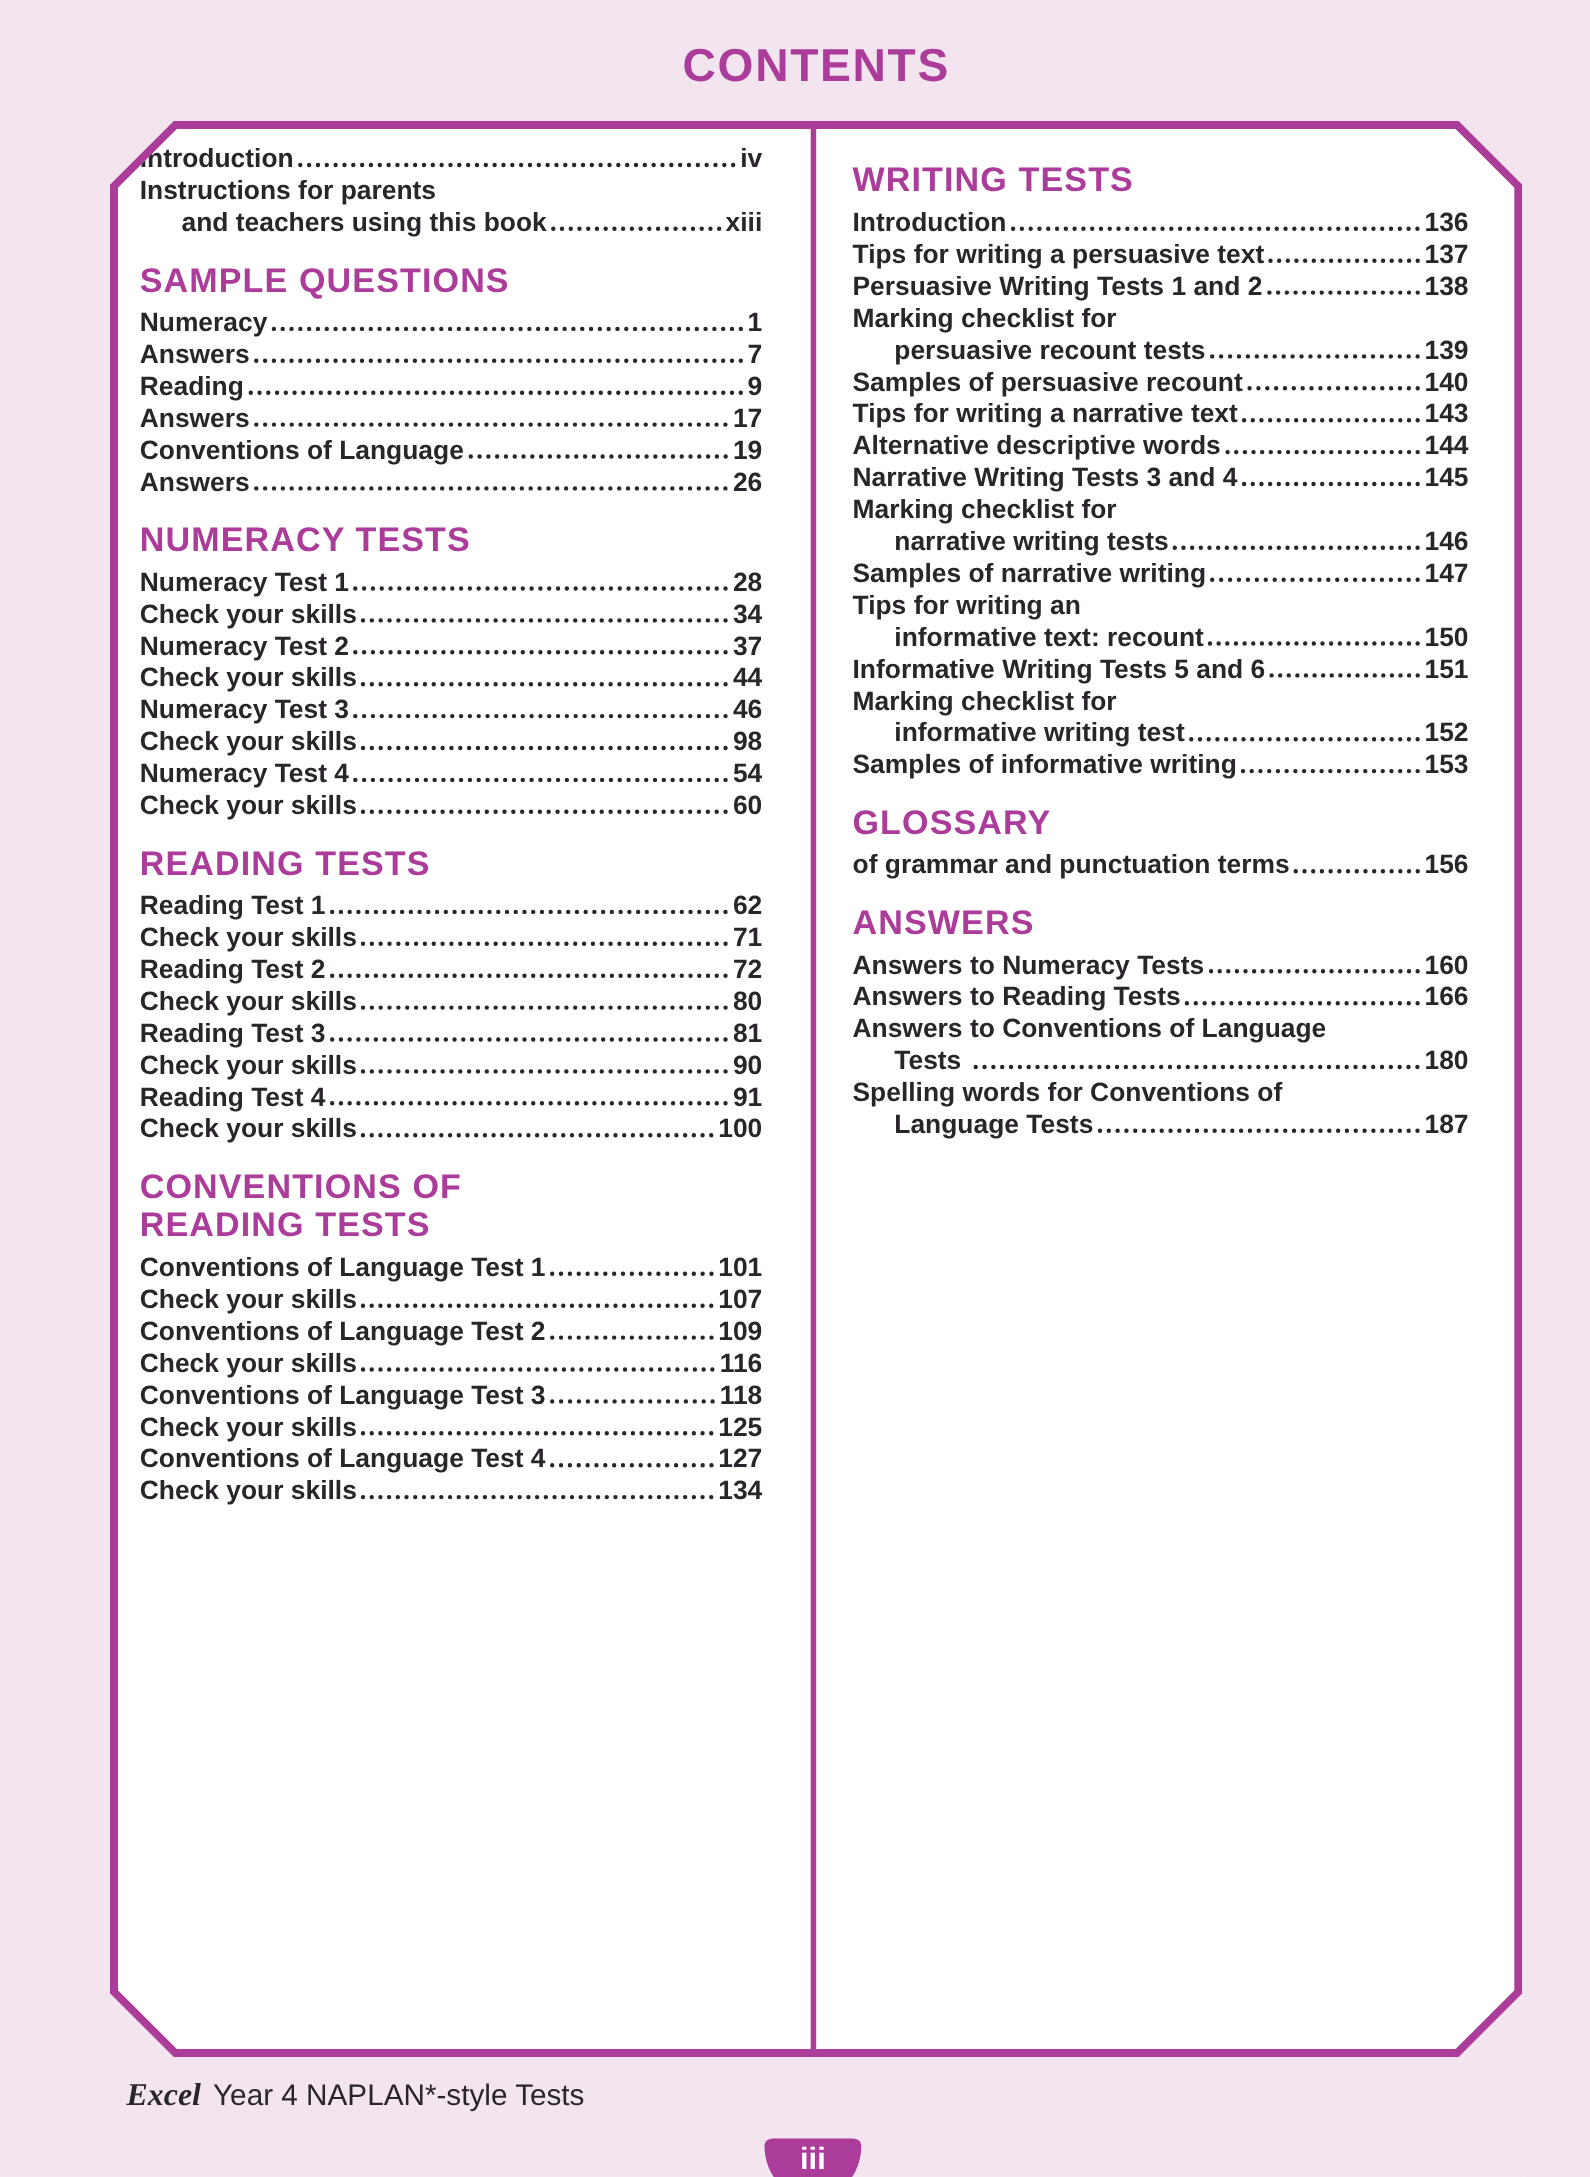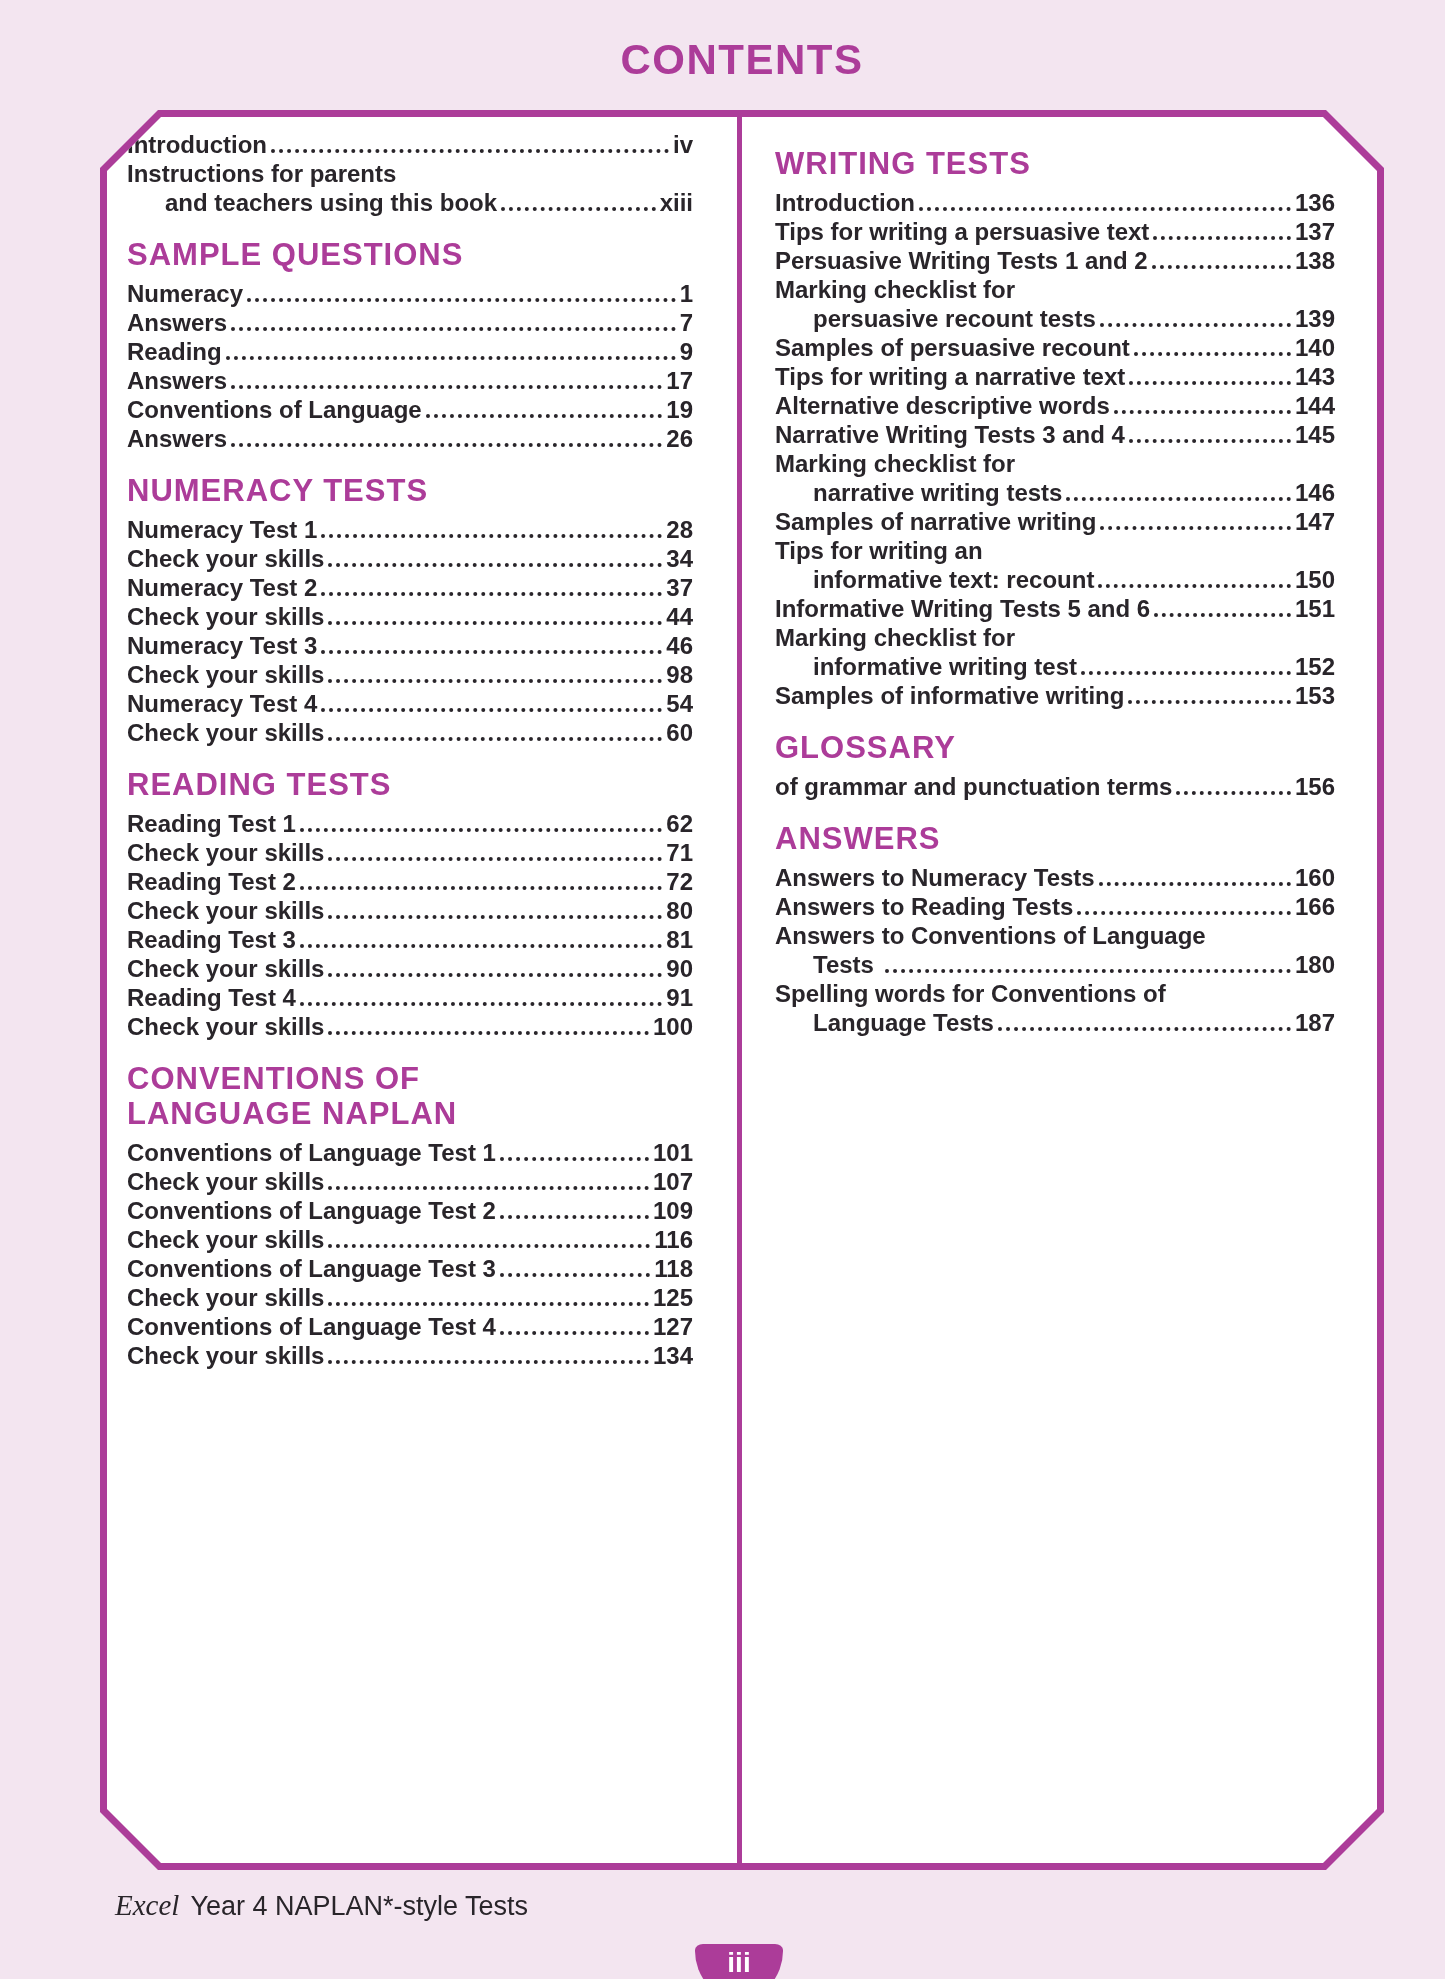--- a/index.html
+++ b/index.html
@@ -75,21 +75,21 @@
   }
   .footer {
     position:absolute;
     left:115px; top:1889px;
     font-size:27px;
     color:var(--text, #29252A);
     white-space:pre;
   }
   .footer .brand {
     font-family:"Liberation Serif", serif;
-    font-weight:normal; font-style:italic;
+    font-weight:bold; font-style:italic;
     font-size:29px;
     margin-right:4px;
     margin-top:40px;
   }
 </style>
 </head>
 <body>
 
 <div class="page-title">CONTENTS</div>
 
@@ -216,21 +216,21 @@
         <div class="entry">
           <span class="label">Reading Test 4</span>
           <span class="dots"></span>
           <span class="pg">91</span>
         </div>
         <div class="entry">
           <span class="label">Check your skills</span>
           <span class="dots"></span>
           <span class="pg">100</span>
         </div>
-        <div class="sec-heading">CONVENTIONS OF LANGUAGE NAPLAN</div>
+        <div class="sec-heading">CONVENTIONS OF READING TESTS</div>
         <div class="entry">
           <span class="label">Conventions of Language Test 1</span>
           <span class="dots"></span>
           <span class="pg">101</span>
         </div>
         <div class="entry">
           <span class="label">Check your skills</span>
           <span class="dots"></span>
           <span class="pg">107</span>
         </div>

